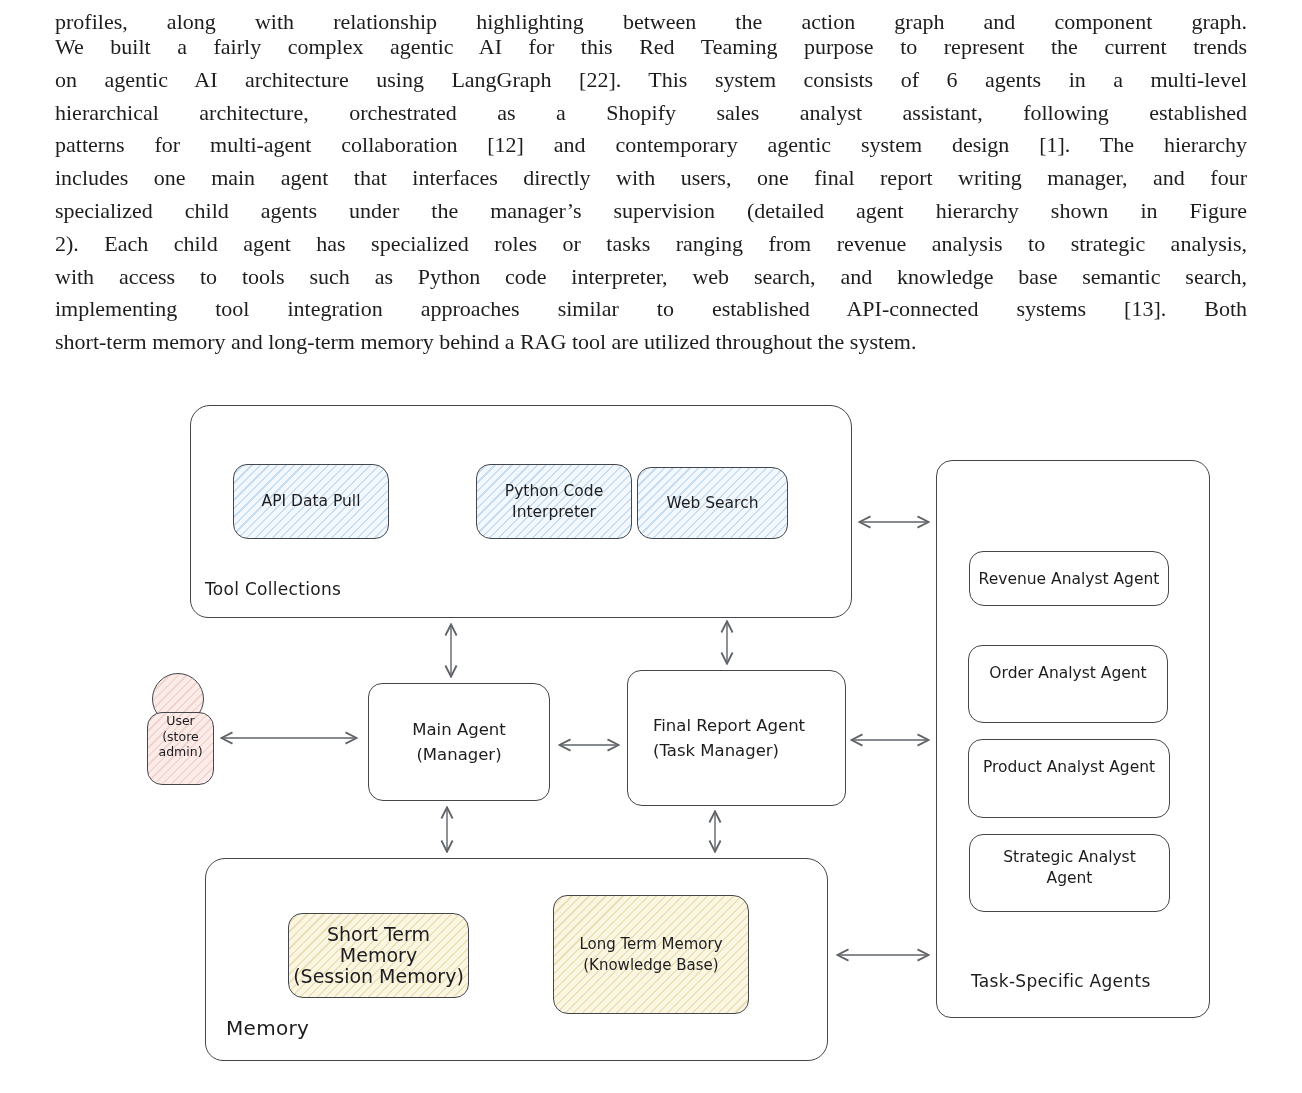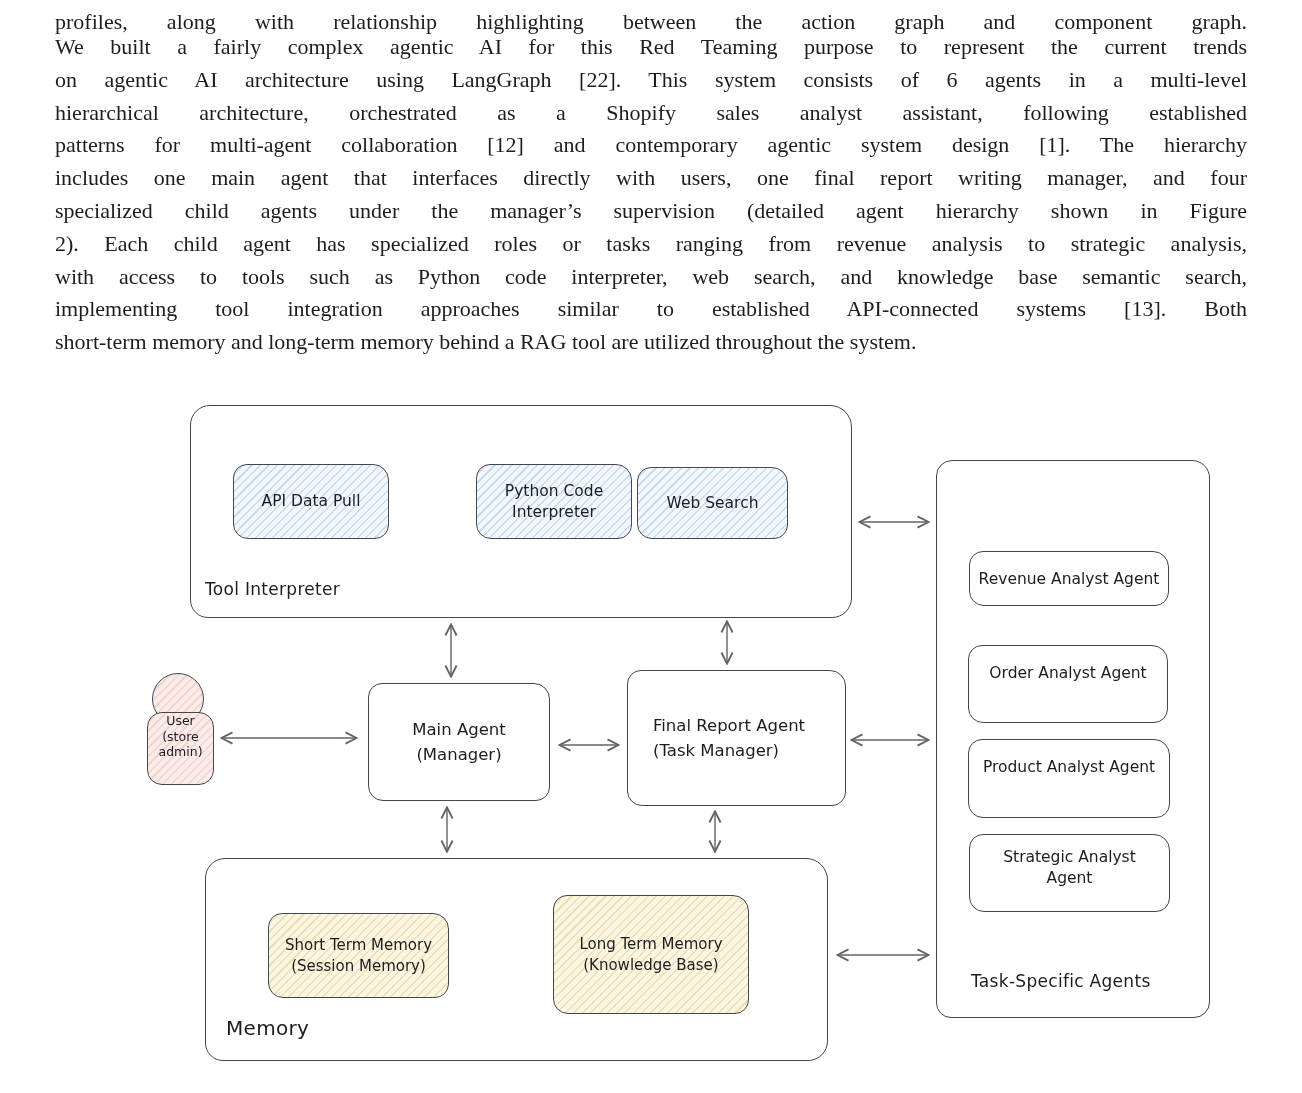--- a/index.html
+++ b/index.html
@@ -70,21 +70,21 @@
     justify-content:flex-start;text-align:left;padding-left:25px;}
   
   .user-head{left:152px;top:673px;width:52px;height:52px;border:1.5px solid var(--box_border,#43464b);
     border-radius:50%;}
   .user-body{left:147px;top:712px;width:67px;height:73px;border:1.5px solid var(--box_border,#43464b);
     border-radius:15px;display:flex;align-items:flex-start;justify-content:center;
     text-align:center;font-size:12.5px;line-height:15.5px;}
   
   .mem{left:205px;top:858px;width:623px;height:203px;}
   .mem .corner-label{left:20px;bottom:20px;font-size:20px;}
-  .box-stm{left:268px;top:913px;width:181px;height:85px;font-size:15px;}
+  .box-stm{left:288px;top:913px;width:181px;height:85px;font-size:19px;}
   .box-ltm{left:553px;top:895px;width:196px;height:119px;font-size:15px;}
   
   .arrows{position:absolute;left:0;top:0;pointer-events:none;}
   .arrows line{stroke:var(--arrow,#5f6368);stroke-width:1.4px;}
 </style>
 </head>
 <body>
 
 <div class="textcol">
   <p class="jline cliptail">profiles, along with relationship highlighting between the action graph and component graph.</p>
@@ -98,21 +98,21 @@
     <div class="jline">2). Each child agent has specialized roles or tasks ranging from revenue analysis to strategic analysis,</div>
     <div class="jline">with access to tools such as Python code interpreter, web search, and knowledge base semantic search,</div>
     <div class="jline">implementing tool integration approaches similar to established API-connected systems [13]. Both</div>
     <div class="jline lastline">short-term memory and long-term memory behind a RAG tool are utilized throughout the system.</div>
   </div>
 </div>
 
 <div class="figure">
 
   <div class="box container tc">
-    <span class="corner-label">Tool Interpreter</span>
+    <span class="corner-label">Tool Collections</span>
   </div>
   <div class="box node hatch-blue box-api">
     <span class="pre">API Data Pull</span>
   </div>
   <div class="box node hatch-blue box-py">
     <span class="pre">Python Code
 Interpreter</span>
   </div>
   <div class="box node hatch-blue box-web">
     <span class="pre">Web Search</span>

